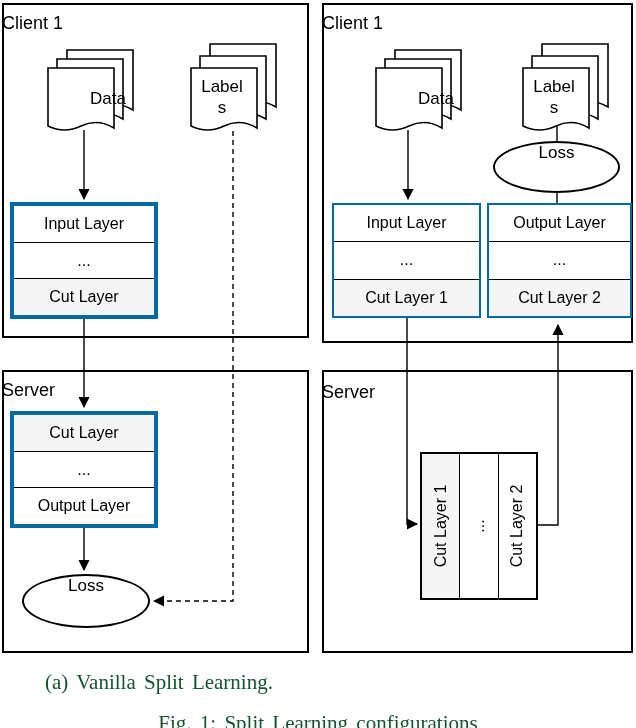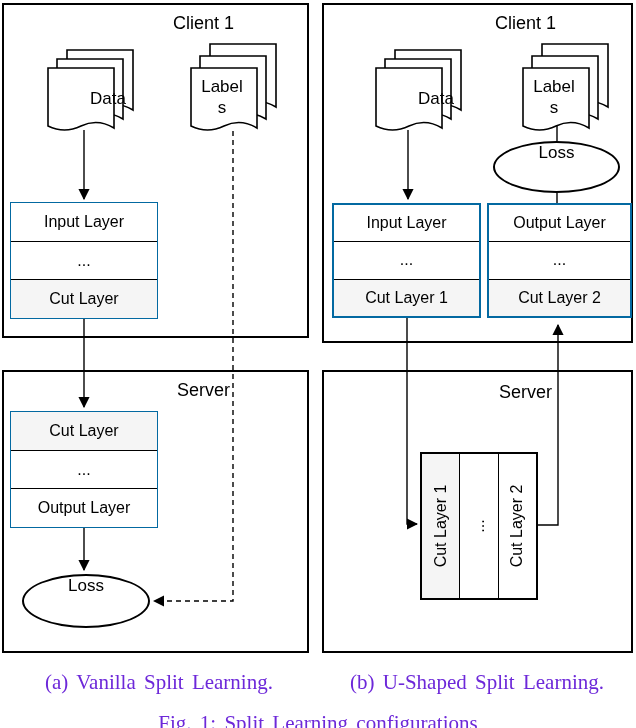--- a/index.html
+++ b/index.html
@@ -13,29 +13,28 @@
     color: #000;
   }
   .panel-box {
     position: absolute;
     border: 2px solid #000;
     background: transparent;
     box-sizing: border-box;
   }
   .box-title {
     position: absolute;
-    text-align: center;
+    text-align: left;
     font-size: 18px;
     color: #000;
-    padding-left: 48px;
   }
   .layer-stack {
     position: absolute;
     box-sizing: border-box;
-    border: 1px solid #0369a1;
+    border: 4px solid #0369a1;
     background: #5eead4;
     display: flex;
     flex-direction: column;
   }
   .layer-stack.thick { border-width: 2px; }
   .layer-row {
     flex: 1;
     display: flex;
     align-items: center;
     justify-content: center;
@@ -93,21 +92,21 @@
     position: absolute;
     left: 0; top: 0;
     width: 636px; height: 728px;
     pointer-events: none;
   }
   .caption {
     position: absolute;
     font-family: "Liberation Serif", "DejaVu Serif", serif;
     font-size: 21px;
     text-align: center;
-    color: #6d28d9;
+    color: #14532d;
     word-spacing: 3px;
     white-space: nowrap;
   }
   .docs-svg { position: absolute; }
 </style>
 </head>
 <body>
 
 <div class="figure">
 
@@ -216,16 +215,15 @@
     <path d="M233,131 V601 H154" stroke="#000" stroke-width="1.4" fill="none" stroke-dasharray="5 4" marker-end="url(#arr)"></path>
 
     <path d="M408,130 V199" stroke="#000" stroke-width="1.4" fill="none" marker-end="url(#arr)"></path>
     <path d="M557,126 V141" stroke="#000" stroke-width="1.4" fill="none"></path>
     <path d="M557,193 V203" stroke="#000" stroke-width="1.4" fill="none"></path>
     <path d="M407,318 V524 H417" stroke="#000" stroke-width="1.4" fill="none" marker-end="url(#arr)"></path>
     <path d="M538,525 H558 V325" stroke="#000" stroke-width="1.4" fill="none" marker-end="url(#arr)"></path>
   </svg>
 
   <div class="caption" style="left:0px; top:670px; width:318px;">(a) Vanilla Split Learning.</div>
-  <div class="caption" style="left:318px; top:670px; width:318px;">(b) U-Shaped Split Learning.</div>
   <div class="caption" style="left:0px; top:711px; width:636px;">Fig. 1: Split Learning configurations</div>
 
 </div>
 
 </body></html>

